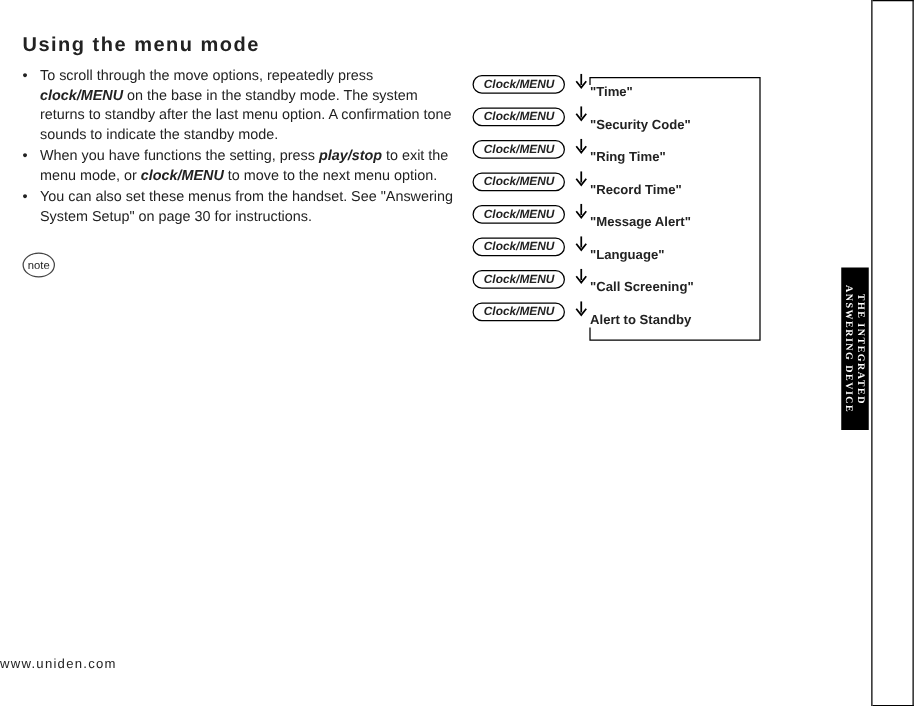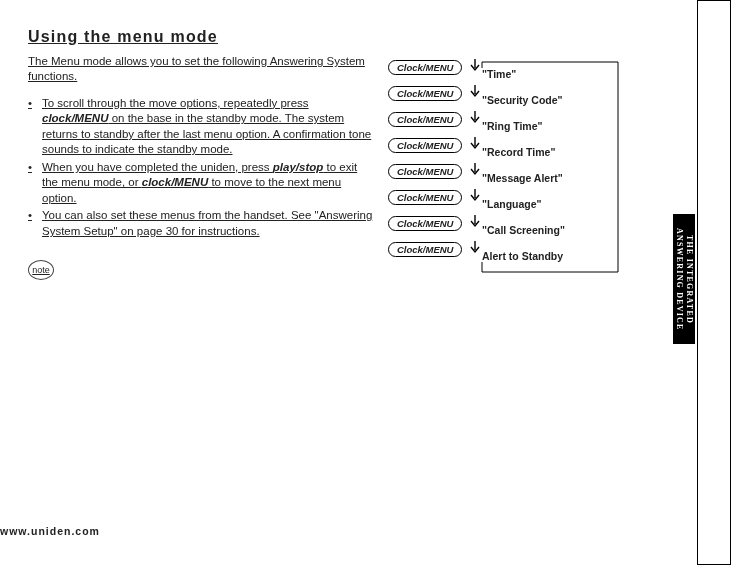--- a/index.html
+++ b/index.html
@@ -6,25 +6,24 @@
     body {
       width: 731px;
       height: 565px;
       font-family: Arial, Helvetica, sans-serif;
       position: relative;
       background: #fff;
       color: #222;
     }
     .page {
       position: absolute;
-      left: 28px;
+      left: 18px;
       top: 28px;
       width: 640px;
       height: 520px;
-      text-decoration: underline;
     }
     .heading {
       font-size: 16px;
       font-weight: bold;
       letter-spacing: 1.2px;
       margin-bottom: 8px;
     }
     .intro {
       font-size: 11.5px;
       line-height: 1.3;
@@ -130,21 +129,21 @@
       font-family: Georgia, serif;
     }
     .footer {
       position: absolute;
       left: 0;
       bottom: 28px;
       width: 660px;
       display: flex;
       justify-content: space-between;
       font-size: 10.5px;
-      font-weight: bold;
+      font-weight: normal;
       letter-spacing: 1px;
     }
     .footer-left { }
     .footer-right { }
     .right-frame {
       position: absolute;
       right: 30px;
       top: 0;
       width: 4px;
       height: 565px;
@@ -185,33 +184,32 @@
 <div class="bottom-frame"></div>
 
 <div class="sidebar-black">
   <div class="sidebar-text">THE INTEGRATED
 ANSWERING DEVICE</div>
 </div>
 
 <div class="page">
 
   <div class="heading">Using the menu mode</div>
-  <div class="intro">The Menu mode allows you to set the following Answering System functions.</div>
 
   <div class="bullets">
     <div class="bullet">
       <div class="bullet-dot">•</div>
       <div class="bullet-text">
         <span>To scroll through the move options, repeatedly press </span><strong class="em">clock/MENU</strong><span> on the base in the standby mode. The system returns to standby after the last menu option. A confirmation tone sounds to indicate the standby mode.</span>
       </div>
     </div>
     <div class="bullet">
       <div class="bullet-dot">•</div>
       <div class="bullet-text">
-        <span>When you have completed the uniden, press </span><strong class="em">play/stop</strong><span> to exit the menu mode, or </span><strong class="em">clock/MENU</strong><span> to move to the next menu option.</span>
+        <span>When you have functions the setting, press </span><strong class="em">play/stop</strong><span> to exit the menu mode, or </span><strong class="em">clock/MENU</strong><span> to move to the next menu option.</span>
       </div>
     </div>
     <div class="bullet">
       <div class="bullet-dot">•</div>
       <div class="bullet-text">
         <span>You can also set these menus from the handset. See "Answering System Setup" on page 30 for instructions.</span>
       </div>
     </div>
   </div>
 

